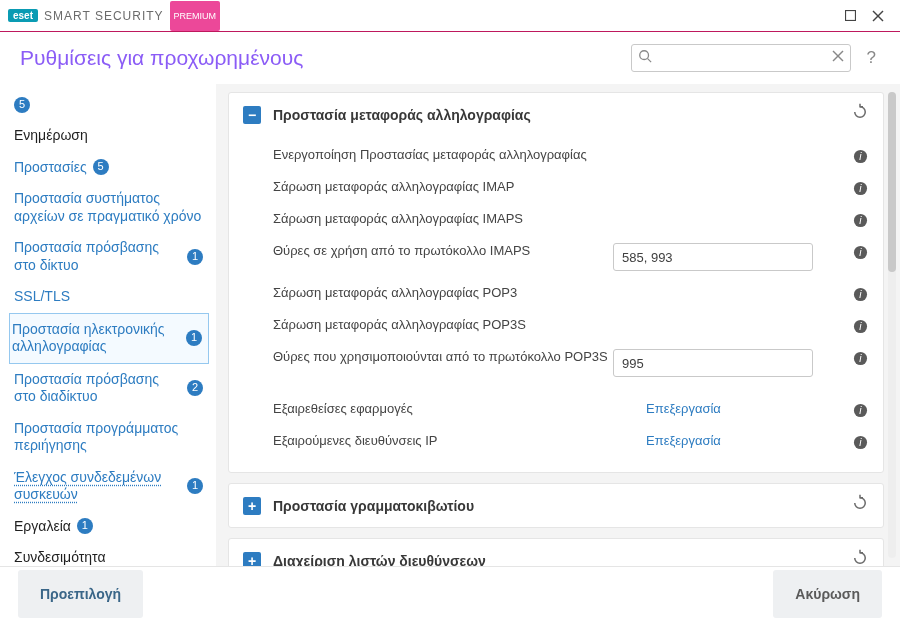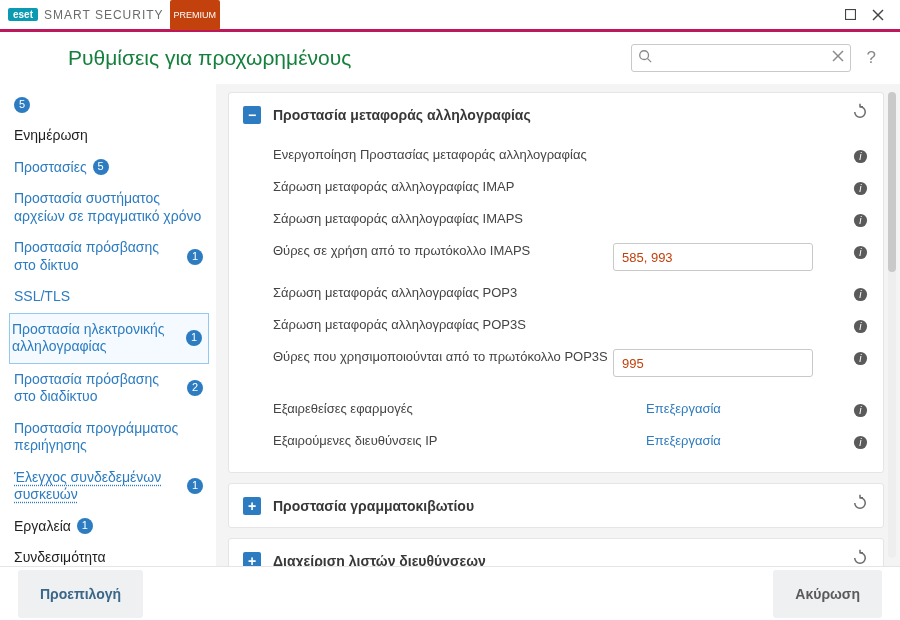--- a/index.html
+++ b/index.html
@@ -1,27 +1,27 @@
 <!DOCTYPE html>
 <html><head>
 <meta charset="utf-8">
 <style>
   * { box-sizing: border-box; margin: 0; padding: 0; font-family: "Segoe UI", Arial, sans-serif; }
   body { width: 900px; height: 620px; background: #fff; overflow: hidden; color: #333; }
 
-  .titlebar { display: flex; align-items: center; height: 32px; padding: 0 8px; border-bottom: 3px solid #be185d; }
+  .titlebar { display: flex; align-items: center; height: 32px; padding: 0 8px; border-bottom: 1px solid #be185d; }
   .brand { display: flex; align-items: center; gap: 6px; font-size: 12px; color: #6b6b6b; }
   .brand .eset-logo { background: #0a9bb3; color: #fff; font-weight: bold; font-size: 10px; padding: 1px 5px; border-radius: 2px; }
   .brand .prod { letter-spacing: 1px; }
-  .brand .premium { background: #c2410c; color: #fff; font-size: 9px; padding: 10px 4px; border-radius: 2px; }
+  .brand .premium { background: #ec4899; color: #fff; font-size: 9px; padding: 10px 4px; border-radius: 2px; }
   .tb-spacer { flex: 1; }
   .tb-btn { width: 28px; height: 28px; display: flex; align-items: center; justify-content: center; color: #444; cursor: pointer; font-size: 14px; }
 
   .header { display: flex; align-items: center; padding: 12px 20px 12px 20px; gap: 12px; }
-  .header h1 { font-size: 21px; font-weight: 400; color: #15803d; flex: 1; margin-left: 48px; }
+  .header h1 { font-size: 21px; font-weight: 400; color: #8b5cf6; flex: 1; }
   .search { position: relative; width: 220px; }
   .search input { width: 100%; height: 28px; border: 1px solid #c9c9c9; border-radius: 3px; padding: 0 28px 0 28px; font-size: 13px; }
   .search .mag { position: absolute; left: 7px; top: 5px; color: #888; font-size: 14px; }
   .search .clr { position: absolute; right: 7px; top: 5px; color: #888; font-size: 14px; cursor: pointer; }
   .help { font-size: 17px; color: #888; cursor: pointer; padding: 0 4px; }
 
   .body { display: flex; height: calc(620px - 32px - 52px - 54px); }
 
   .sidebar { width: 216px; padding: 6px 6px 6px 12px; overflow-y: auto; border-right: 1px solid transparent; }
   .side-item { display: flex; align-items: center; gap: 6px; padding: 7px 6px 7px 2px; font-size: 14px; color: #1f1f1f; cursor: pointer; border-left: 3px solid transparent; margin-left:-3px; line-height: 1.25; }
@@ -41,21 +41,21 @@
   .exp { width: 18px; height: 18px; background: #2d7cc1; color: #fff; display: flex; align-items: center; justify-content: center; border-radius: 2px; font-size: 14px; font-weight: bold; cursor: pointer; line-height:1; }
   .revert { margin-left: auto; color: #6a6a6a; font-size: 18px; cursor: pointer; }
 
   .panel-body { padding: 4px 14px 14px 44px; }
   .row { display: flex; align-items: flex-start; padding: 7px 0; font-size: 13px; color: #444; }
   .row .lbl { flex: 0 0 340px; }
   .row .ctl { flex: 0 0 210px; }
   .row .info { color: #5a5a5a; margin-left: auto; cursor: pointer; display:flex; align-items:center; justify-content:center; width:18px; height:18px; }
   .row .info svg { width:15px; height:15px; }
   .editlink { color: #2d7cc1; cursor: pointer; font-size: 13px; margin-left: 33px; }
-  .txt { width: 200px; height: 28px; border: 1px solid #c9c9c9; border-radius: 3px; padding: 0 8px; font-size: 13px; color: #c2410c; }
+  .txt { width: 200px; height: 28px; border: 1px solid #c9c9c9; border-radius: 3px; padding: 0 8px; font-size: 13px; color: #404040; }
 
   .toggle { width: 38px; height: 20px; background: #2d7cc1; border-radius: 10px; position: relative; cursor: pointer; }
   .toggle::after { content: ""; position: absolute; width: 16px; height: 16px; background: #fff; border-radius: 50%; top: 2px; right: 2px; }
 
   .footer { height: 54px; border-top: 1px solid #e5e5e5; display: flex; align-items: center; padding: 0 18px; gap: 12px; }
   .btn { height: 48px; padding: 0 22px; border-radius: 3px; font-size: 14px; display: flex; align-items: center; gap: 6px; cursor: pointer; border: none; }
   .btn-default { background: #eef0f2; color: #3a6688; font-weight: 600; }
   .btn-primary { background: #2d7cc1; color: #fff; font-weight: 600; margin-left: auto; }
   .btn-cancel { background: #eef0f2; color: #5a5a5a; font-weight: 600; }
   .spacer { flex: 1; }

